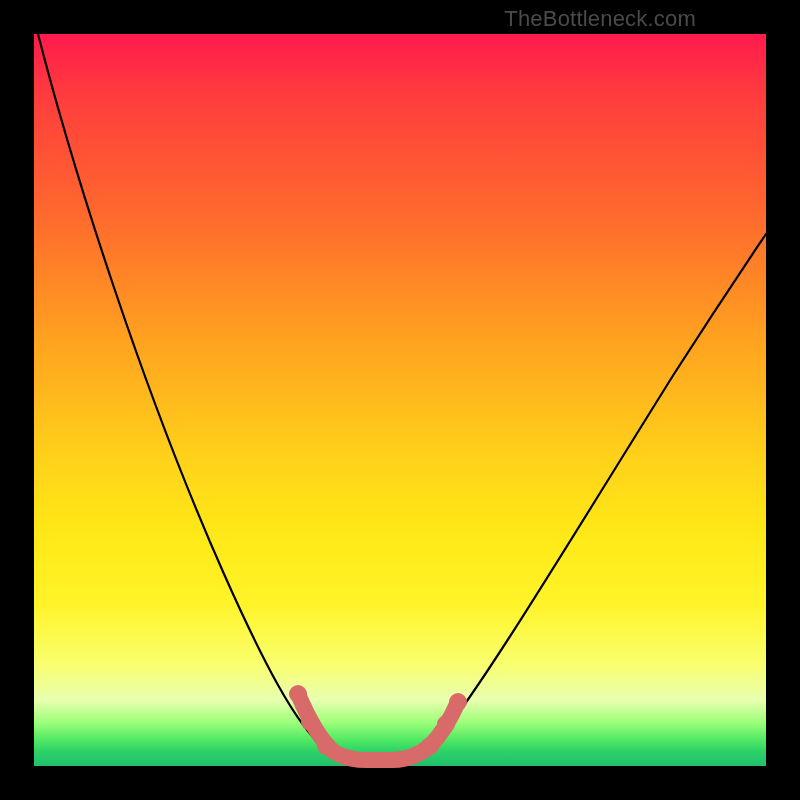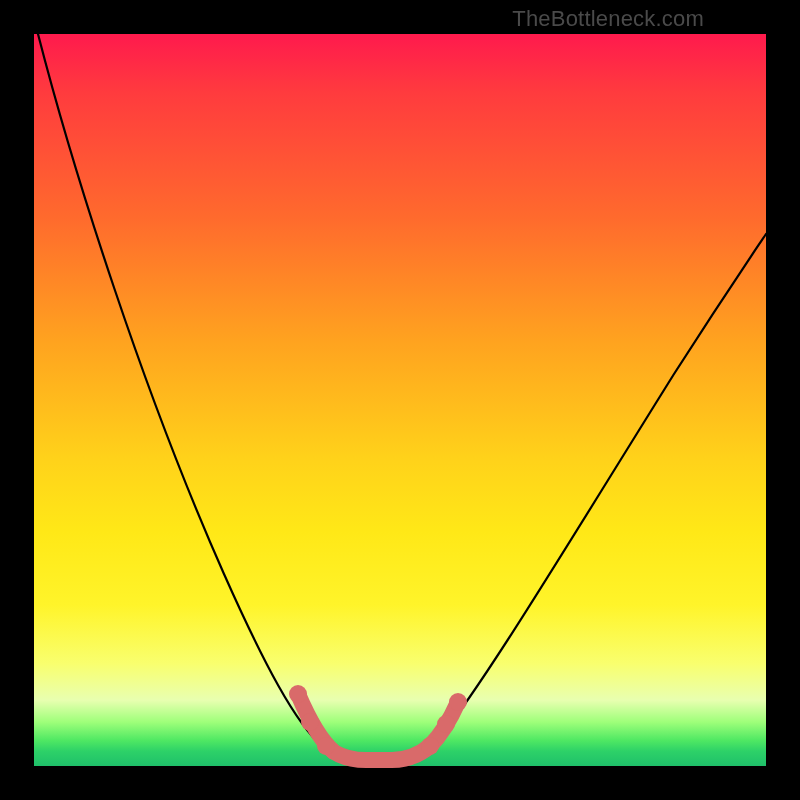--- a/index.html
+++ b/index.html
@@ -11,21 +11,20 @@
     overflow: hidden;
     font-family: Arial, Helvetica, sans-serif;
   }
   .frame {
     position: absolute;
     left: 0;
     top: 0;
     width: 708px;
     height: 800px;
     background: #000;
-    padding-left: 8px;
   }
   .plot-area {
     position: absolute;
     left: 34px;
     top: 34px;
     width: 732px;
     height: 732px;
     
     background: linear-gradient(
       to bottom,

